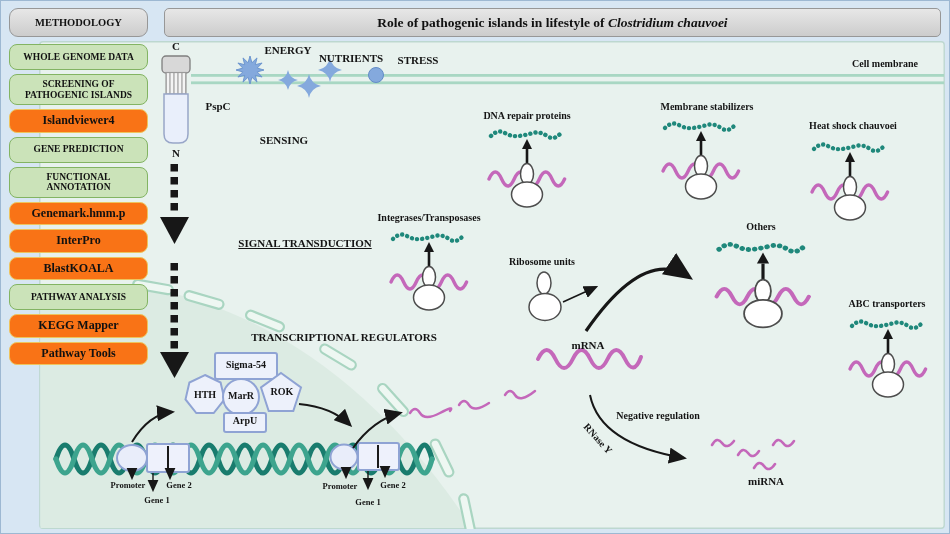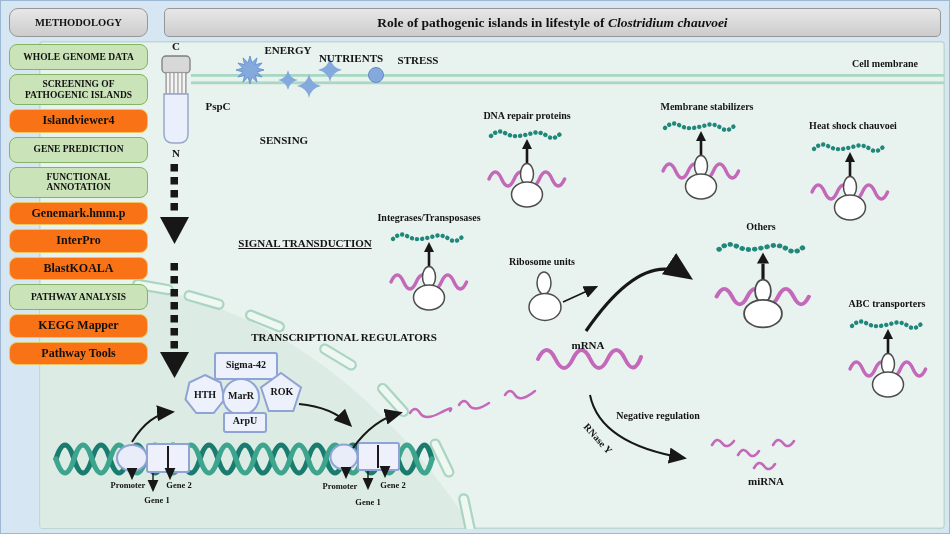--- a/index.html
+++ b/index.html
@@ -216,21 +216,21 @@
   <div class="lbl s10" style="left:884px; top:57px;">Cell membrane</div>
   <div class="lbl s9" style="left:244px; top:43px;">ENERGY</div>
   <div class="lbl s9" style="left:307px; top:51px;">NUTRIENTS</div>
   <div class="lbl s9" style="left:374px; top:53px;">STRESS</div>
   <div class="lbl s11" style="left:175px; top:39px;">C</div>
   <div class="lbl s11" style="left:175px; top:146px;">N</div>
   <div class="lbl s11" style="left:217px; top:99px;">PspC</div>
   <div class="lbl s9" style="left:240px; top:133px;">SENSING</div>
   <div class="lbl s9" style="left:261px; top:236px;text-decoration:underline;">SIGNAL TRANSDUCTION</div>
   <div class="lbl s9" style="left:300px; top:330px;">TRANSCRIPTIONAL REGULATORS</div>
-  <div class="lbl s10" style="left:245px; top:358px;">Sigma-42</div>
+  <div class="lbl s10" style="left:245px; top:358px;">Sigma-54</div>
   <div class="lbl s10" style="left:204px; top:388px;">HTH</div>
   <div class="lbl s10" style="left:240px; top:389px;">MarR</div>
   <div class="lbl s10" style="left:281px; top:385px;">ROK</div>
   <div class="lbl s10" style="left:244px; top:414px;">ArpU</div>
   <div class="lbl s10" style="left:541px; top:255px;">Ribosome units</div>
   <div class="lbl s11" style="left:587px; top:330px;margin-top:8px;">mRNA</div>
   <div class="lbl s10" style="left:657px; top:409px;">Negative regulation</div>
   <div class="lbl s10 rot" style="left:597px; top:432px;">RNase Y</div>
   <div class="lbl s11" style="left:765px; top:474px;">miRNA</div>
   <div class="lbl s8" style="left:127px; top:479px;">Promoter</div>

